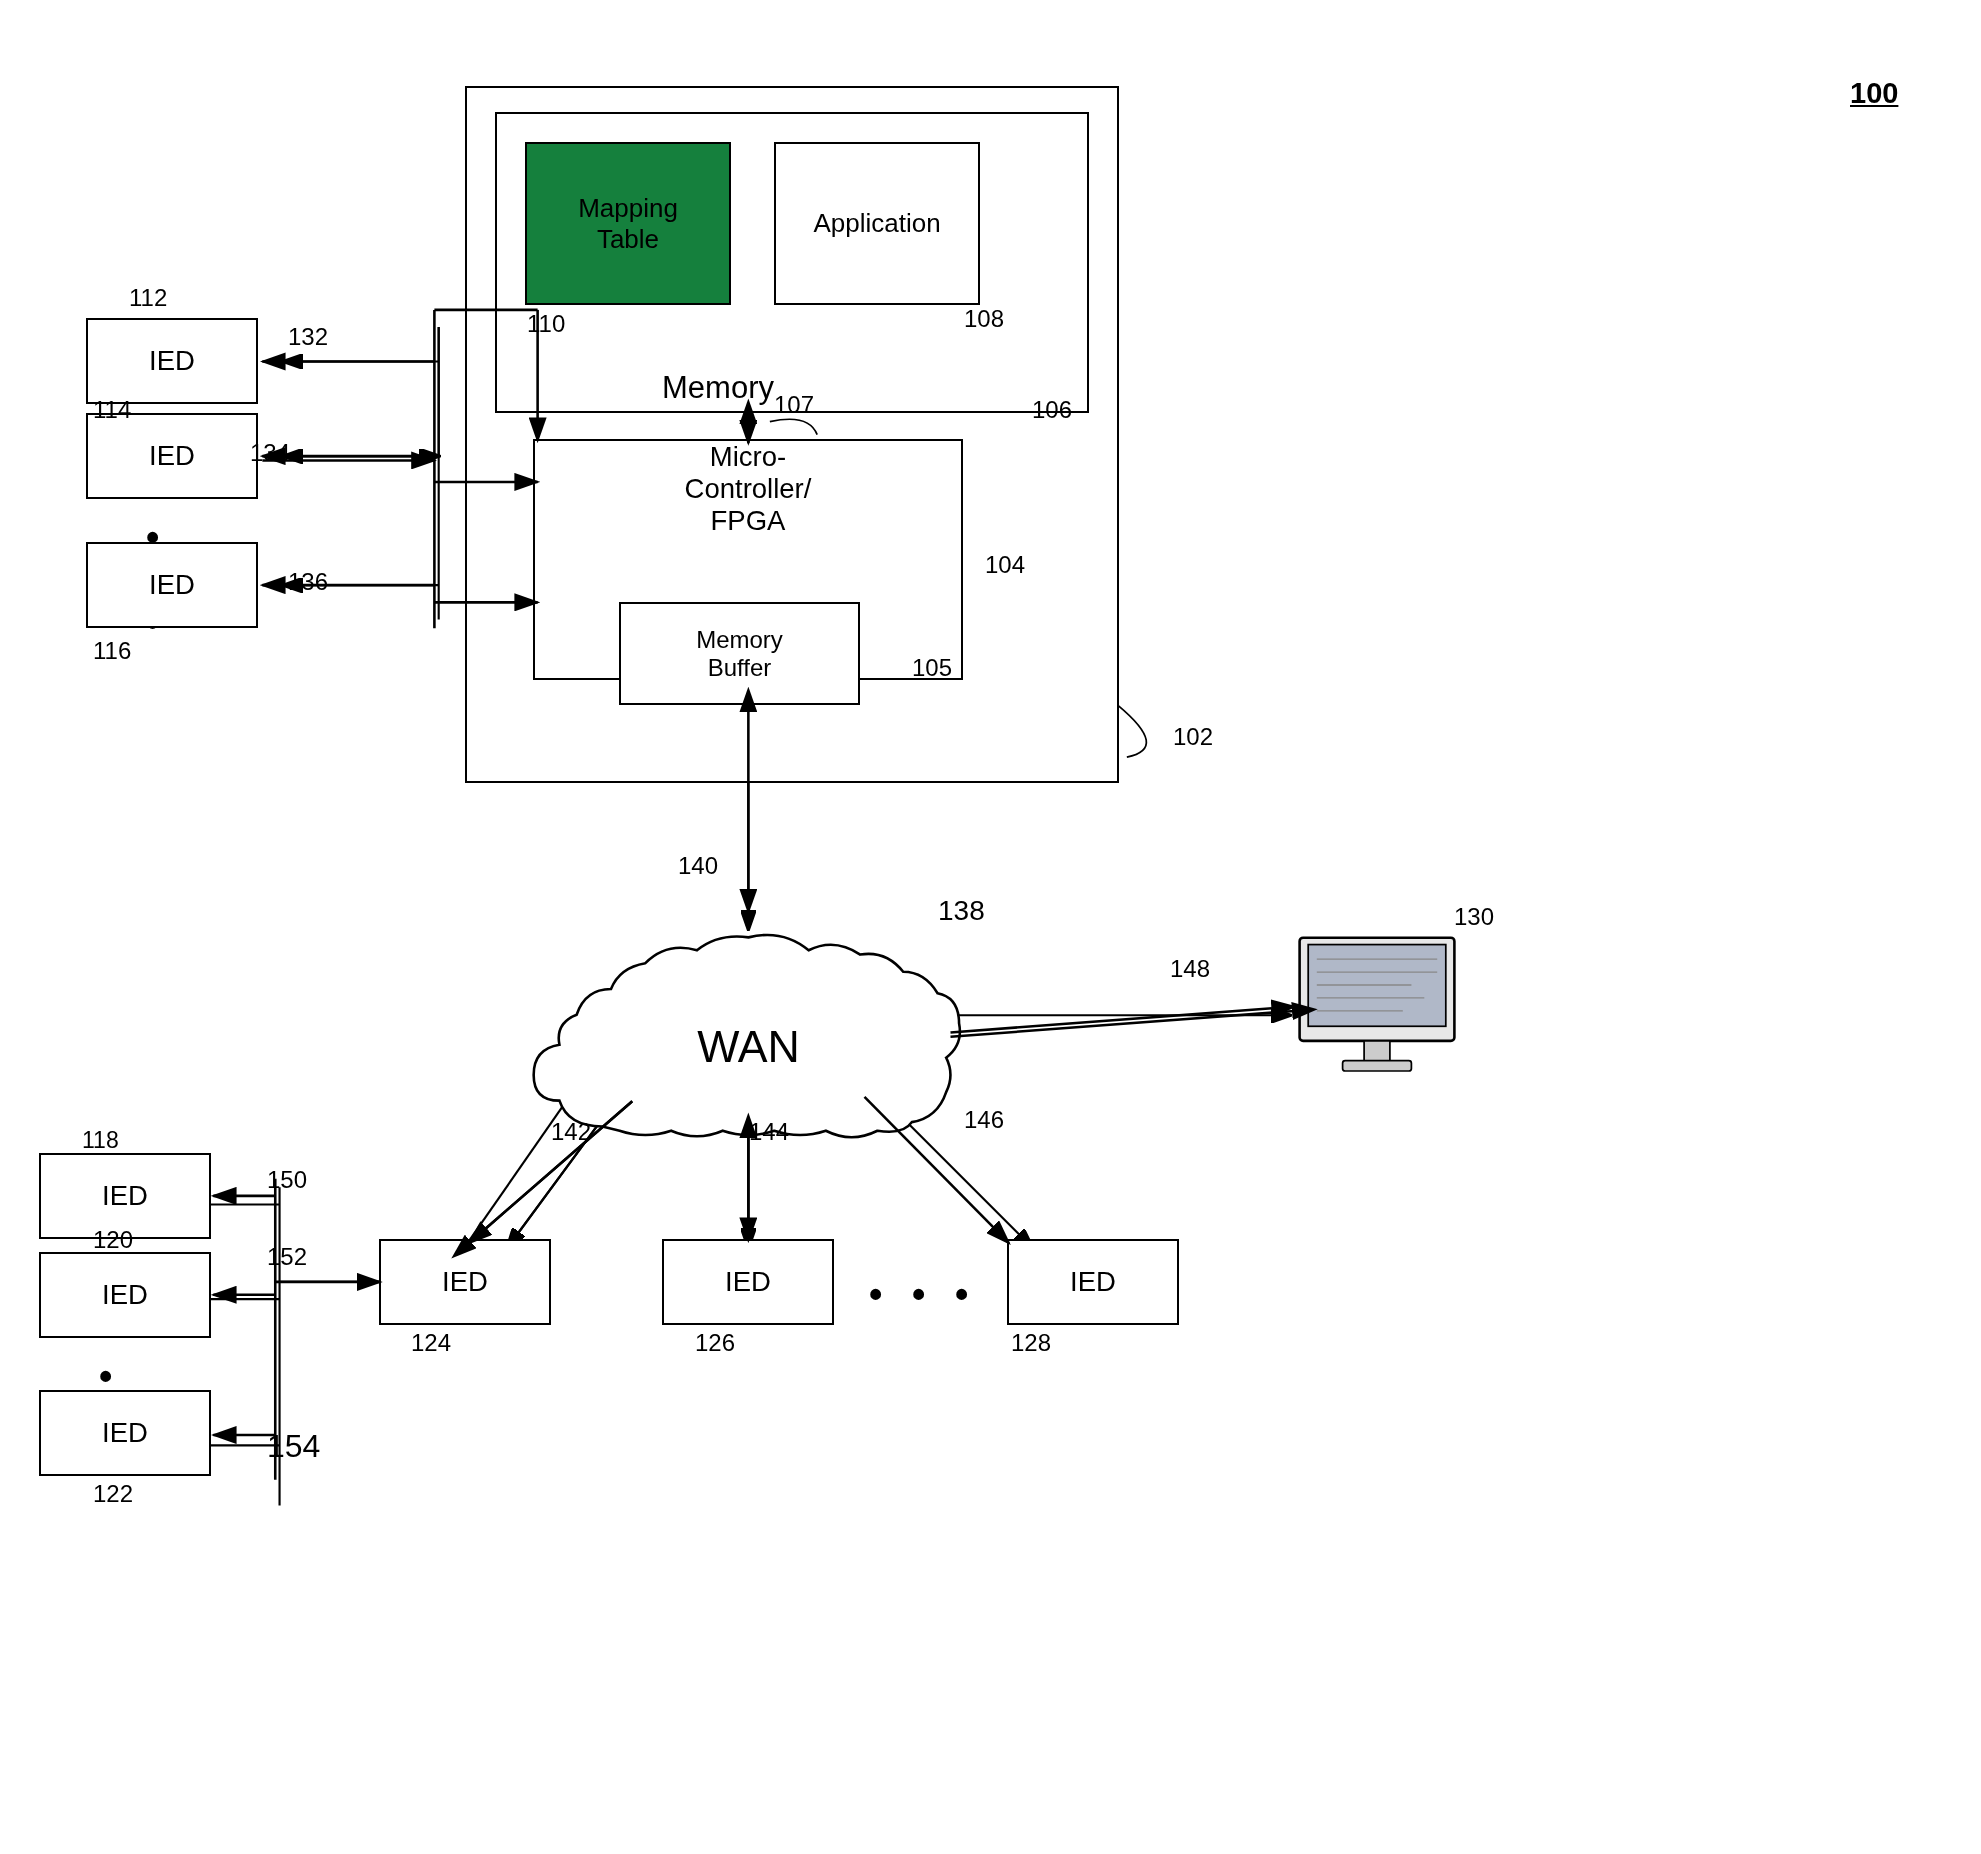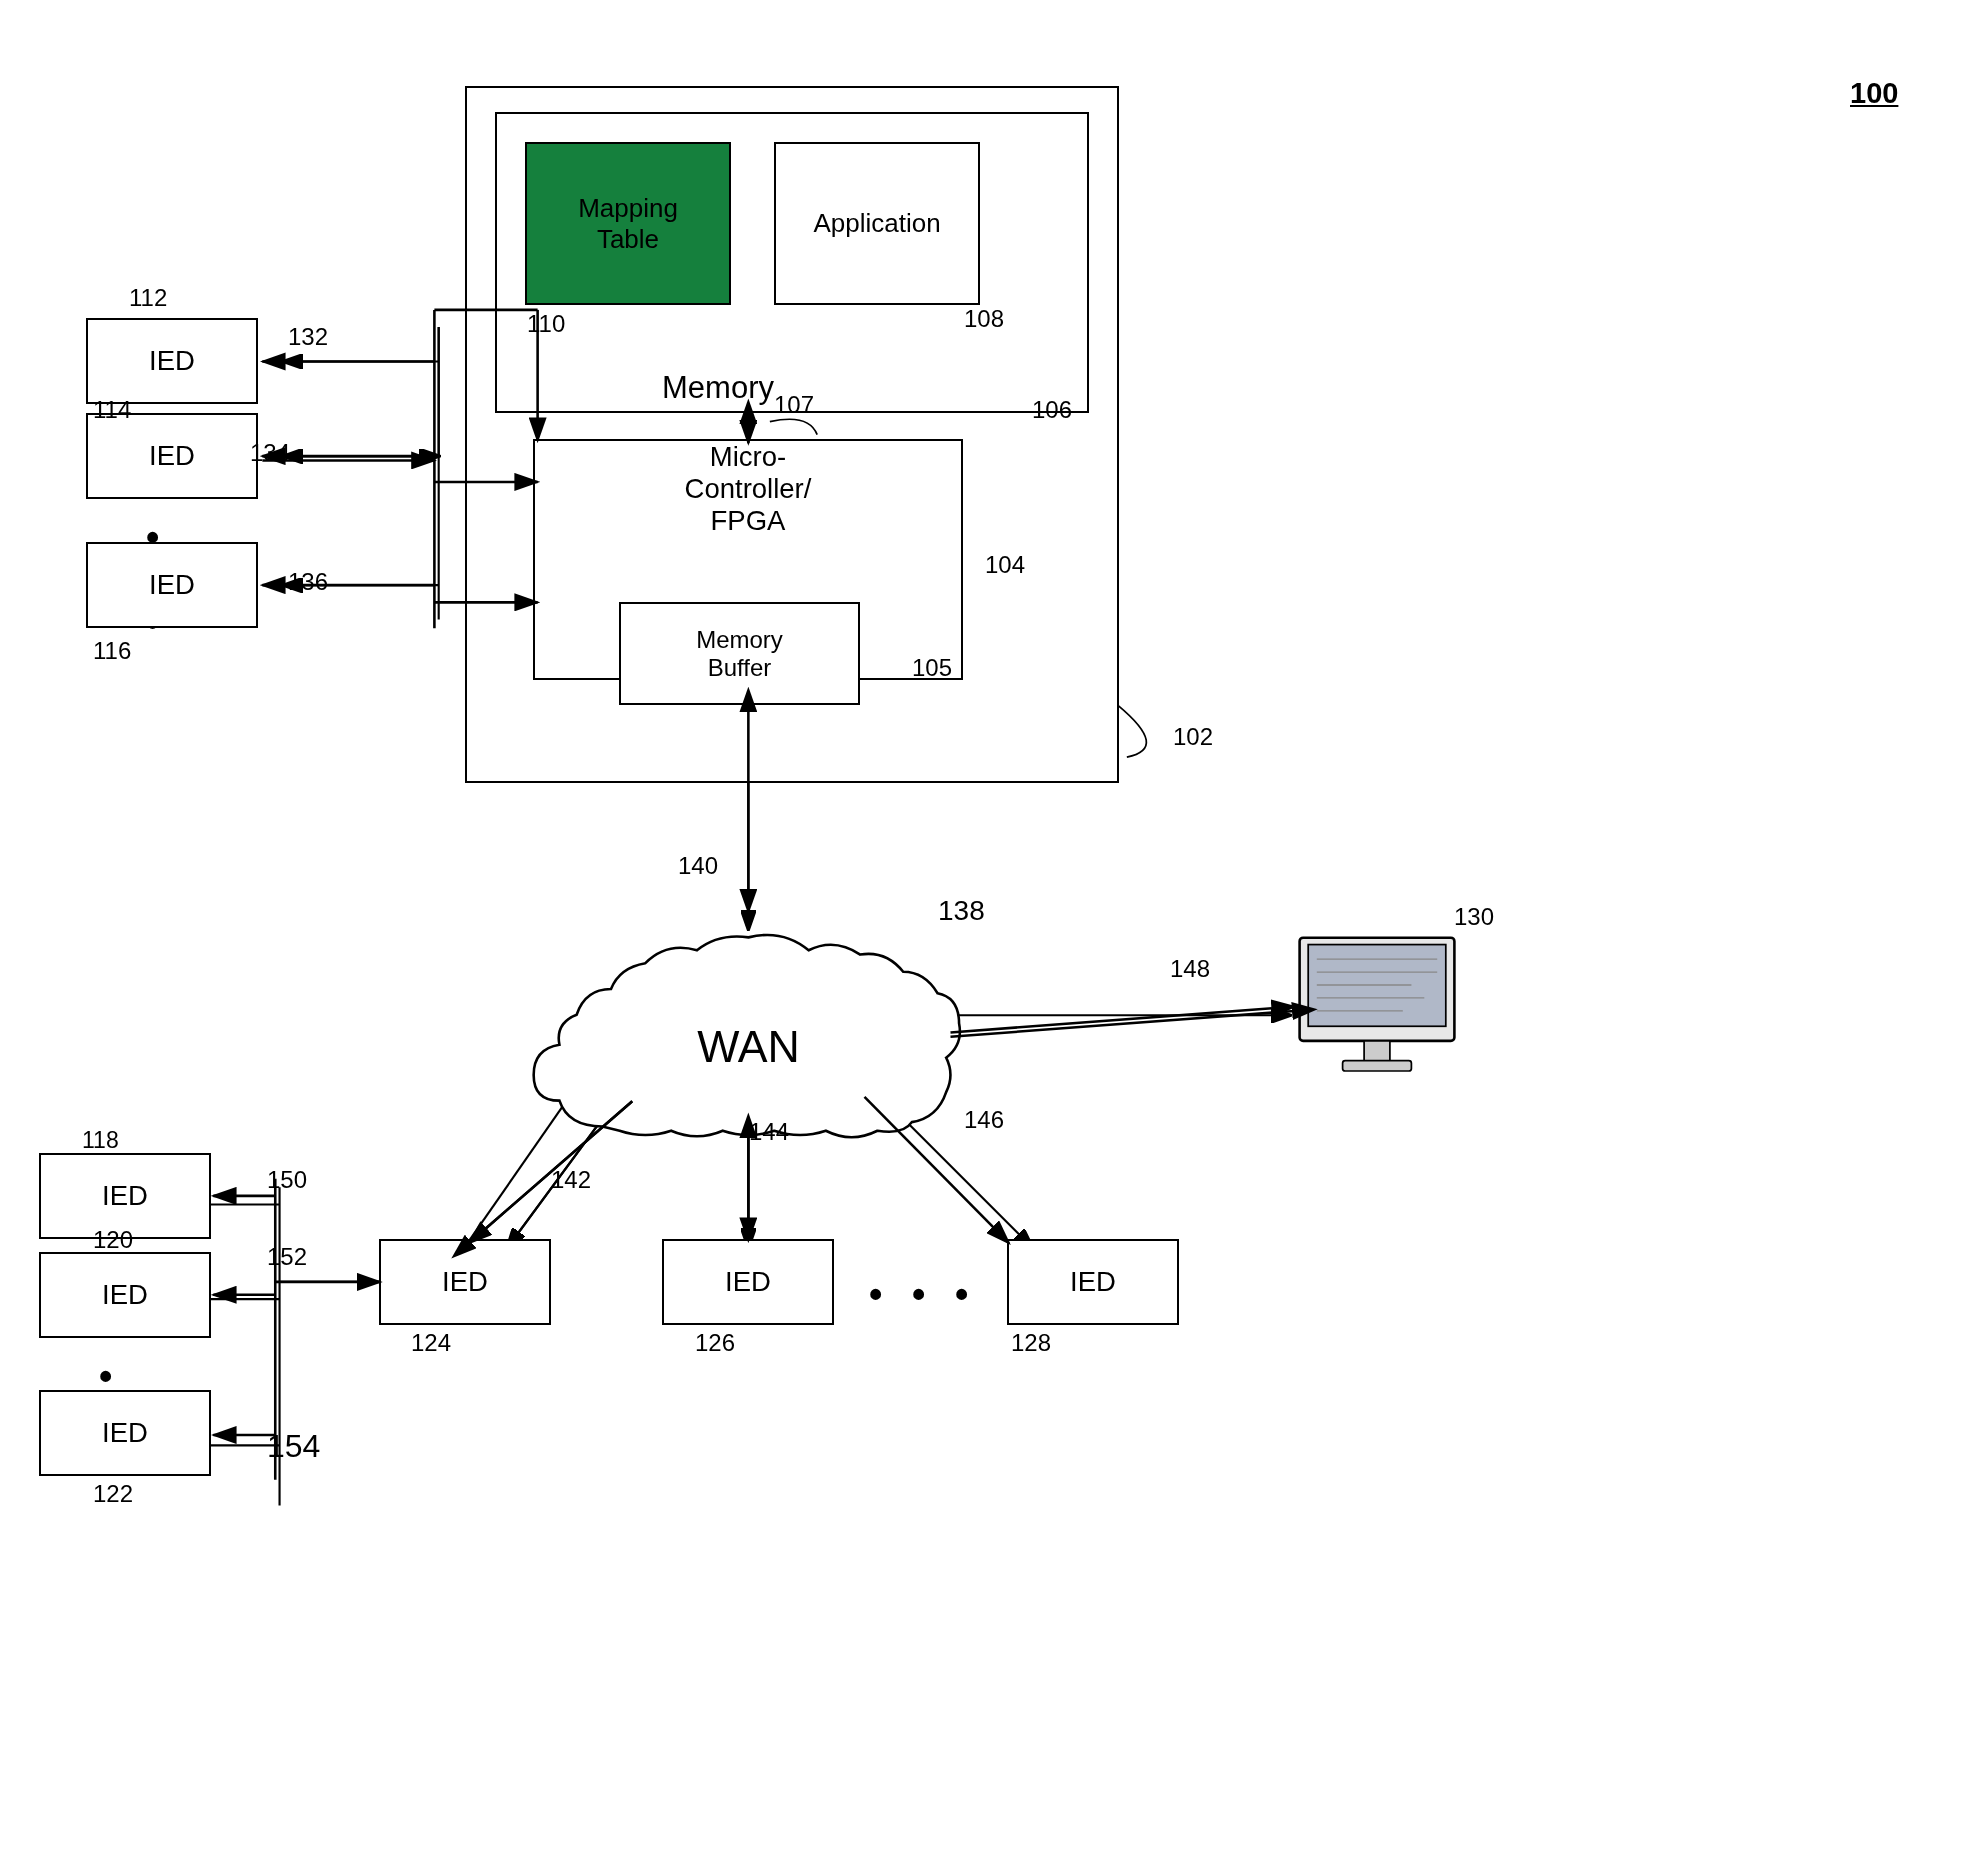--- a/index.html
+++ b/index.html
@@ -301,21 +301,21 @@
   </div>
 
   <div style="position:absolute; left:938px; top:895px; font-size:28px;">
     <span>138</span>
   </div>
 
   <div style="position:absolute; left:678px; top:852px; font-size:24px;">
     <span>140</span>
   </div>
 
-  <div style="position:absolute; left:551px; top:1118px; font-size:24px;margin-top:48px;">
+  <div style="position:absolute; left:551px; top:1118px; font-size:24px;">
     <span>142</span>
   </div>
 
   <div style="position:absolute; left:749px; top:1118px; font-size:24px;">
     <span>144</span>
   </div>
 
   <div style="position:absolute; left:964px; top:1106px; font-size:24px;">
     <span>146</span>
   </div>

